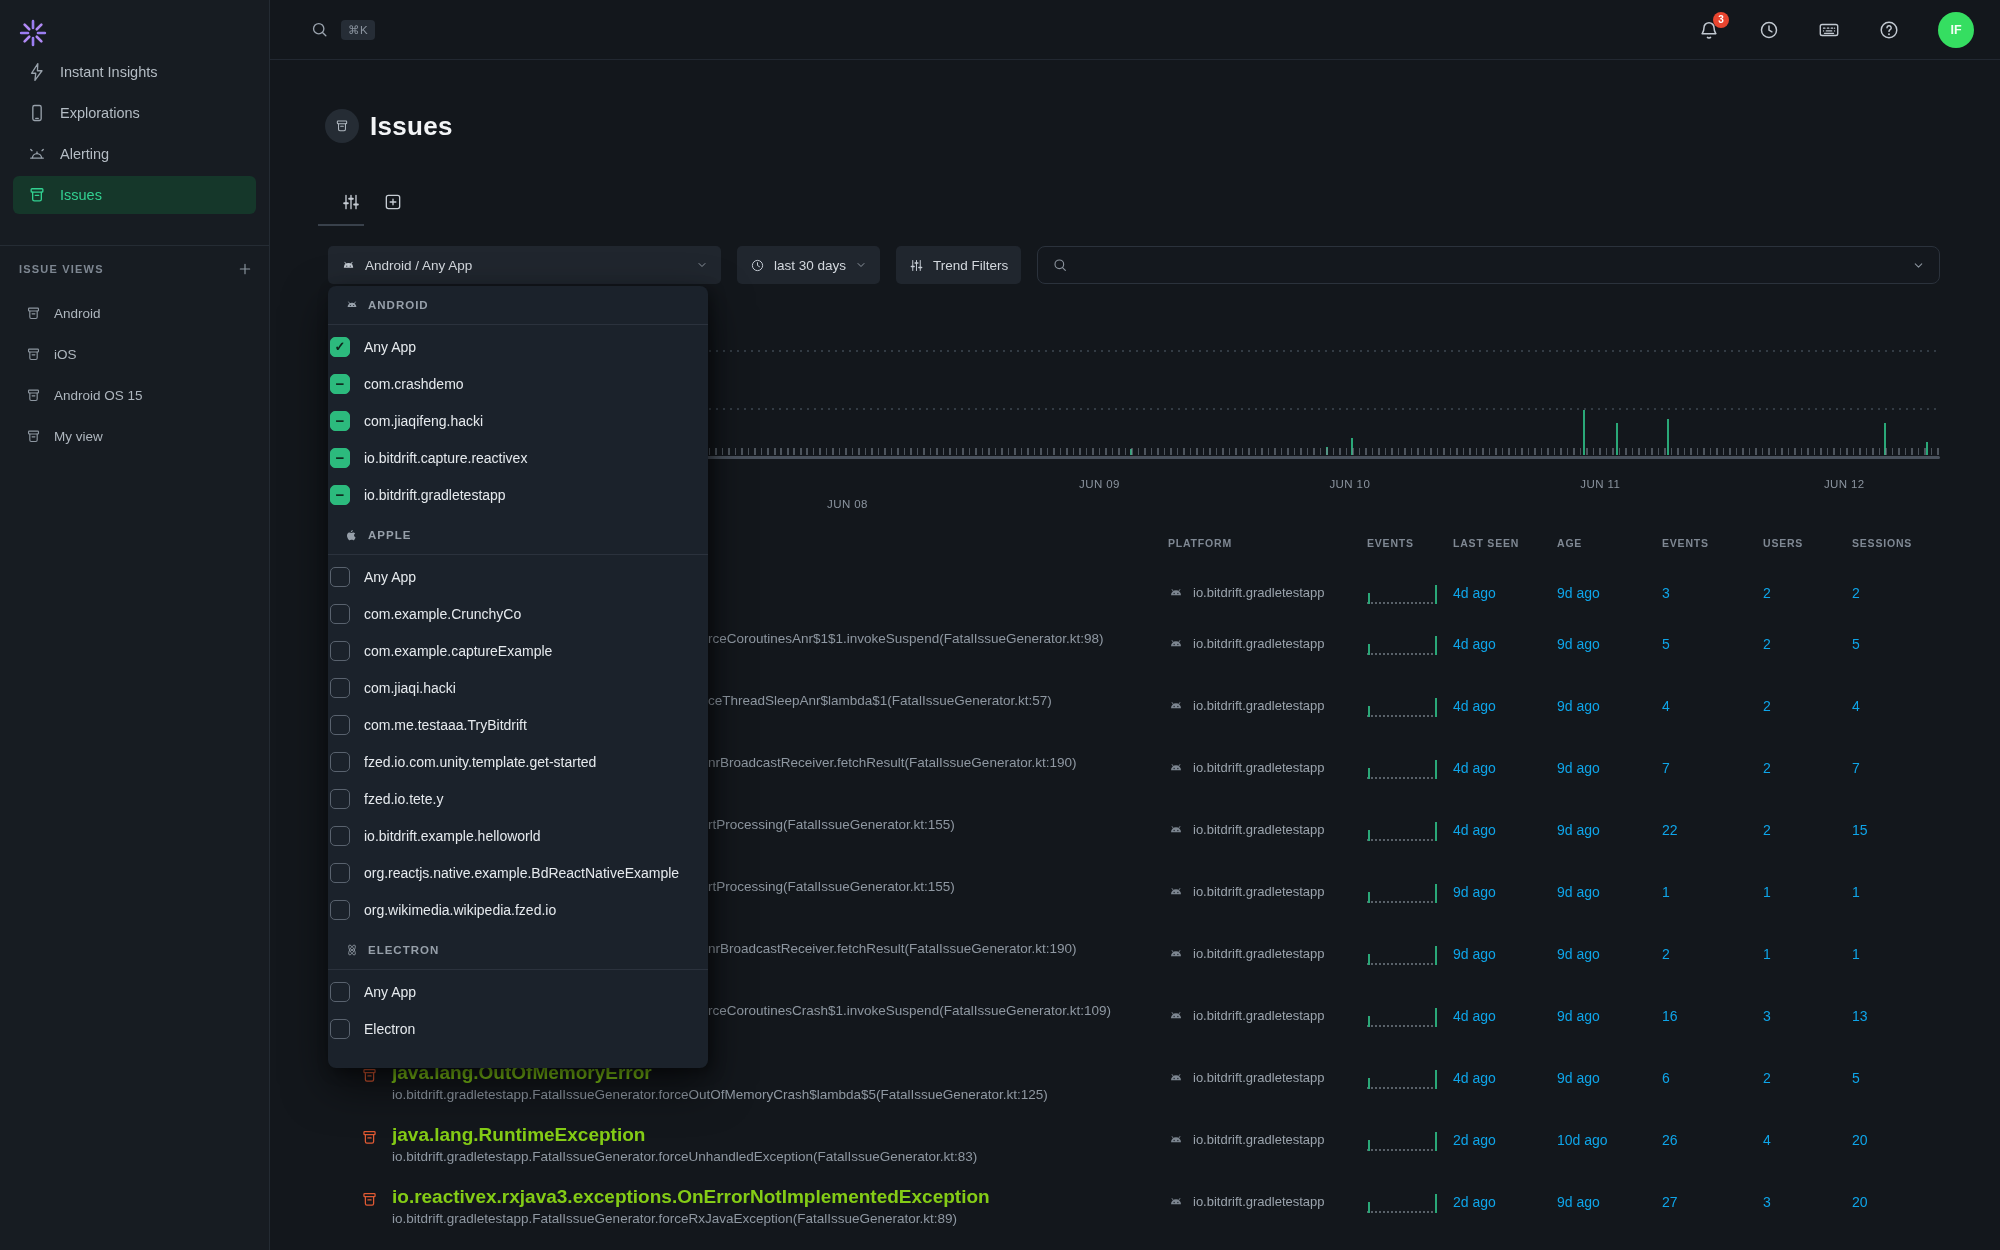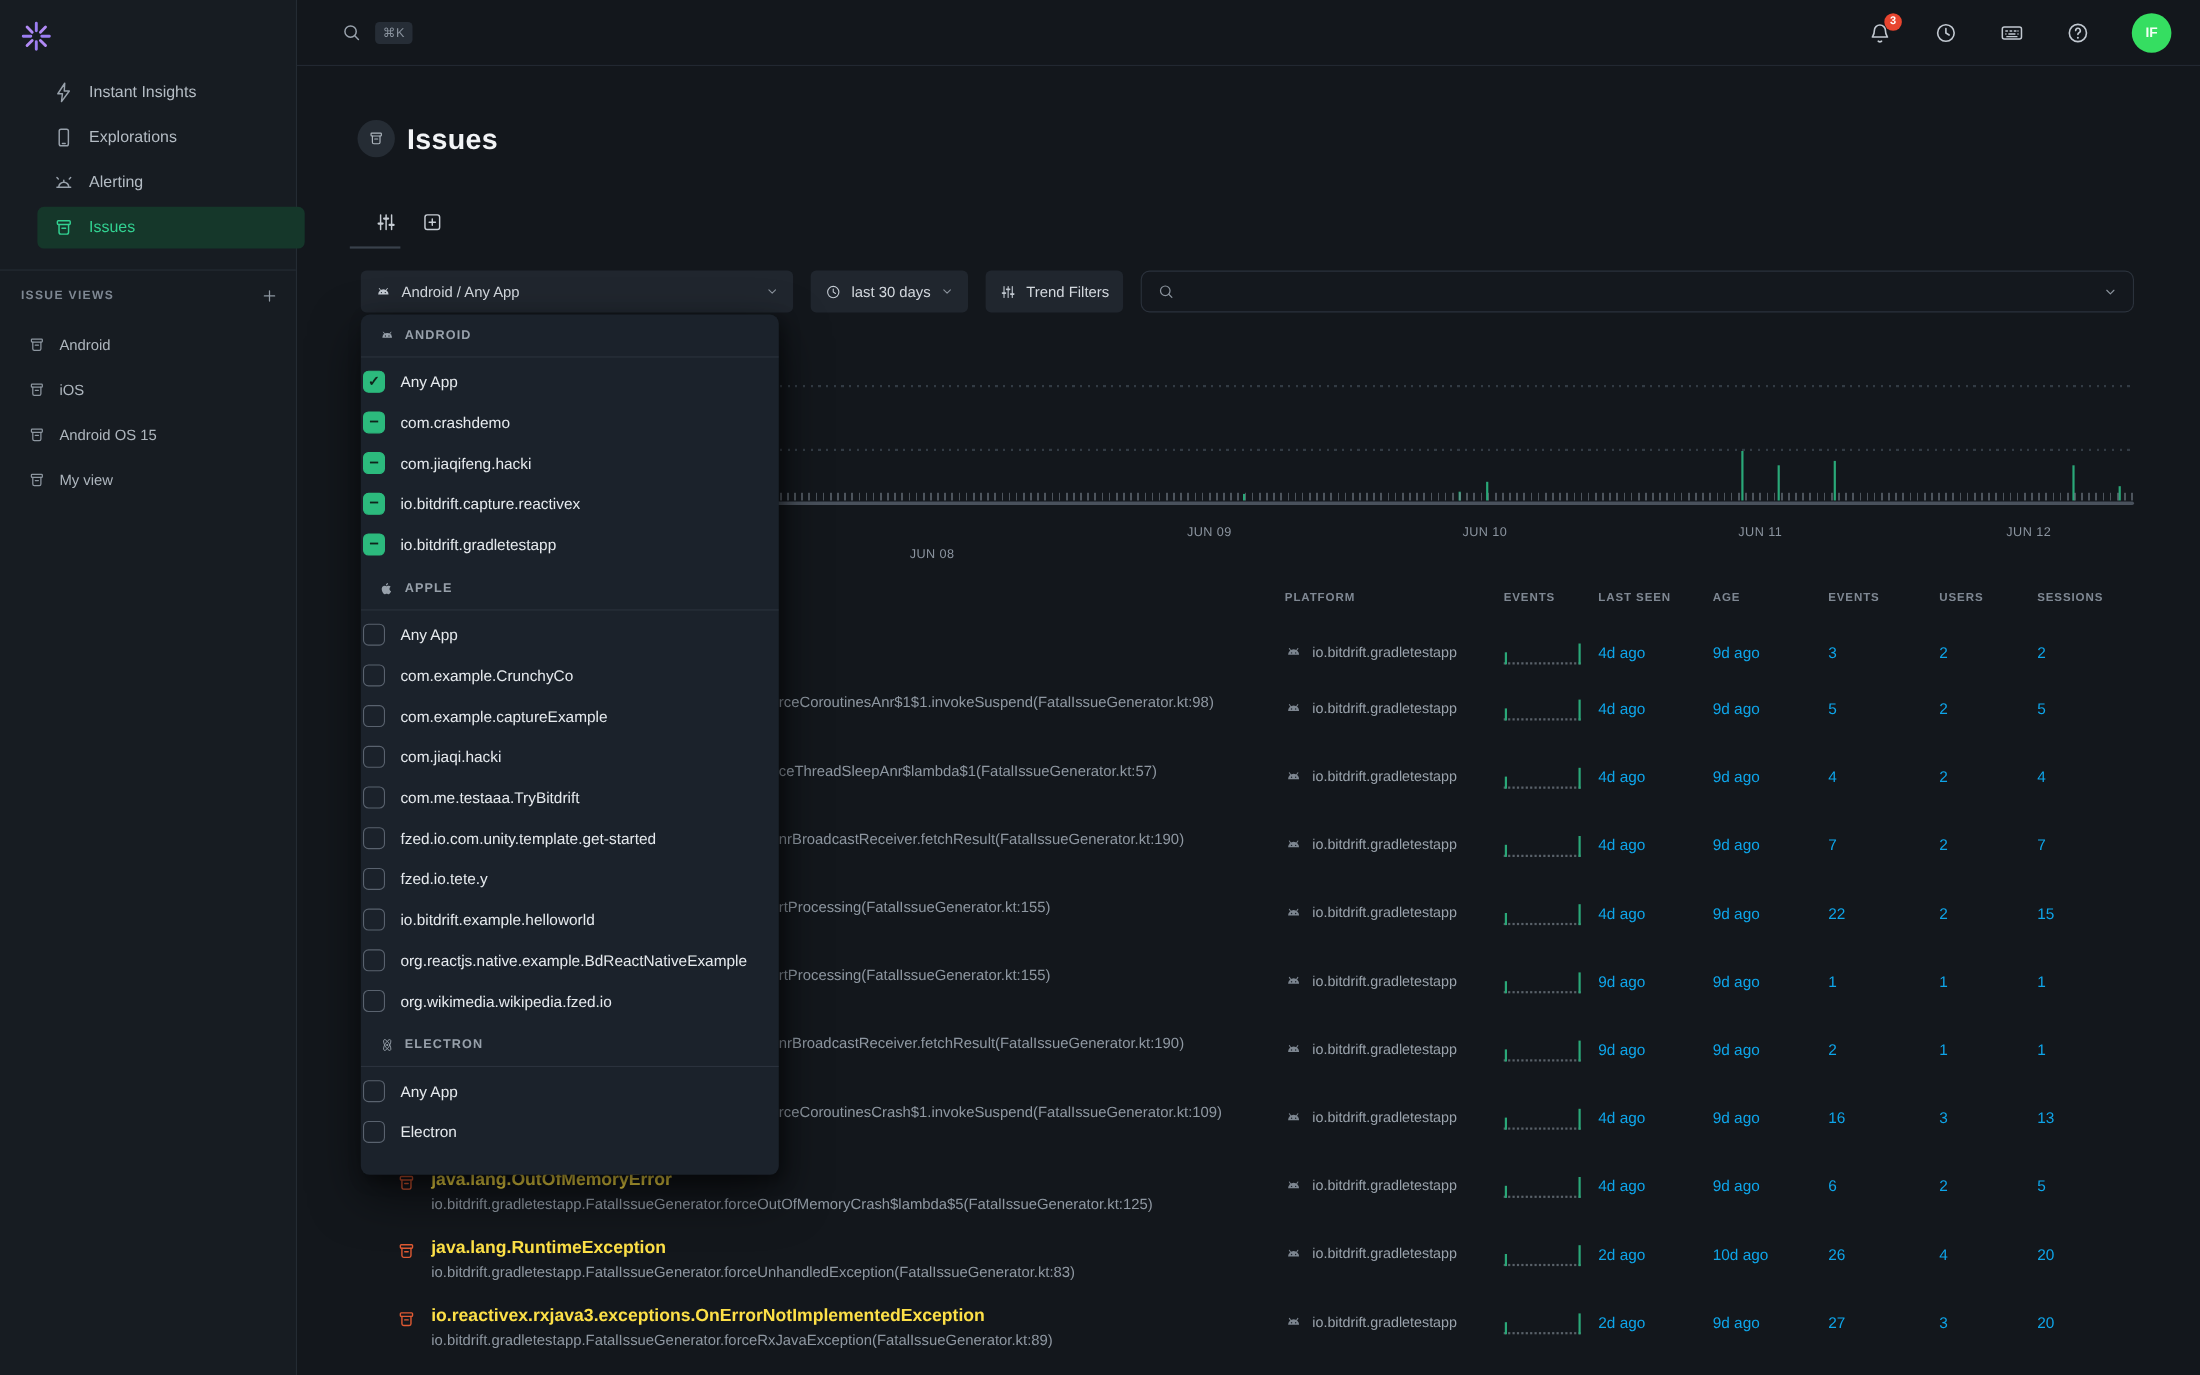--- a/index.html
+++ b/index.html
@@ -11,21 +11,21 @@
     position:relative;
   }
   svg { display:block; }
 
   
   .sidebar {
     position:absolute; left:0; top:0; width:270px; height:1250px;
     background:#171c22; border-right:1px solid #242b33;
   }
   .logo { position:absolute; left:18px; top:18px; width:30px; height:30px; }
-  .nav { position:absolute; left:0; top:62px; width:100%;margin-left:21px; }
+  .nav { position:absolute; left:0; top:50px; width:100%; }
   .nav-item {
     display:flex; align-items:center; gap:13px;
     height:38px; margin:3px 13px; padding:0 14px;
     border-radius:6px; color:#b4bcc4; font-size:14.5px; cursor:pointer;
   }
   .nav-item .nicon { width:20px; height:20px; color:#98a1ab; flex:none; }
   .nav-item.active { background:#15372a; color:#32d191; }
   .nav-item.active .nicon { color:#32d191; }
   .side-divider { position:absolute; left:0; right:0; top:245px; border-top:1px solid #252c34; }
   .views-header {
@@ -132,21 +132,21 @@
   .c-age    { width:105px; flex:none; padding-left:7px; }
   .c-events { width:100px; flex:none; padding-left:7px; }
   .c-users  { width:90px;  flex:none; padding-left:8px; }
   .c-sess   { width:110px; flex:none; padding-left:7px; }
 
   .trow { display:flex; height:62px; padding-left:15px; cursor:pointer; }
   .trow .c-issue { display:flex; gap:13px; }
   .issue-icon { width:19px; height:19px; color:#e05a33; margin-top:7px; flex:none; display:none; }
   .full .issue-icon, .cut .issue-icon { display:block; }
   .i-text { min-width:0; }
-  .i-title { font-size:16px; font-weight:700; color:#fde047; line-height:20px; margin-top:4px; white-space:nowrap; }
+  .i-title { font-size:19px; font-weight:700; color:#84cc16; line-height:20px; margin-top:4px; white-space:nowrap; }
   .i-sub { font-size:13.5px; color:#8f98a2; line-height:20px; margin-top:2px; white-space:nowrap; }
   .indent .i-text { margin-left:348px; }
   .trow .cell { margin-top:8px; line-height:22px; }
   .single .cell { margin-top:19px; }
   .c-platform.cell { display:flex; gap:9px; }
   .c-platform .nicon { width:16px; height:16px; color:#7d8690; margin-top:3px; flex:none; }
   .plat-name { font-size:13px; color:#9aa3ac; white-space:nowrap; }
   .statval { font-size:14px; color:#0ea5e9; }
   .spark { width:70px; height:22px; position:relative; border-bottom:2px dotted #596169; }
   .spark::before { content:""; position:absolute; left:1px; bottom:-2px; width:2px; height:11px; background:#2aa878; }

